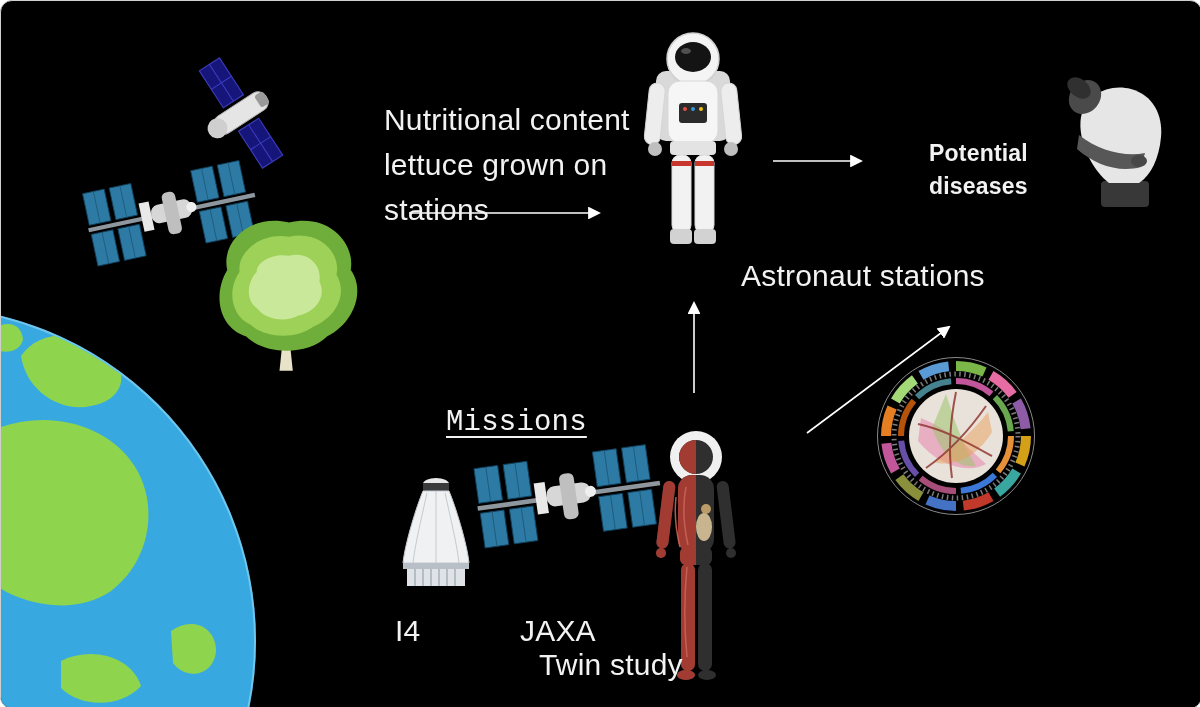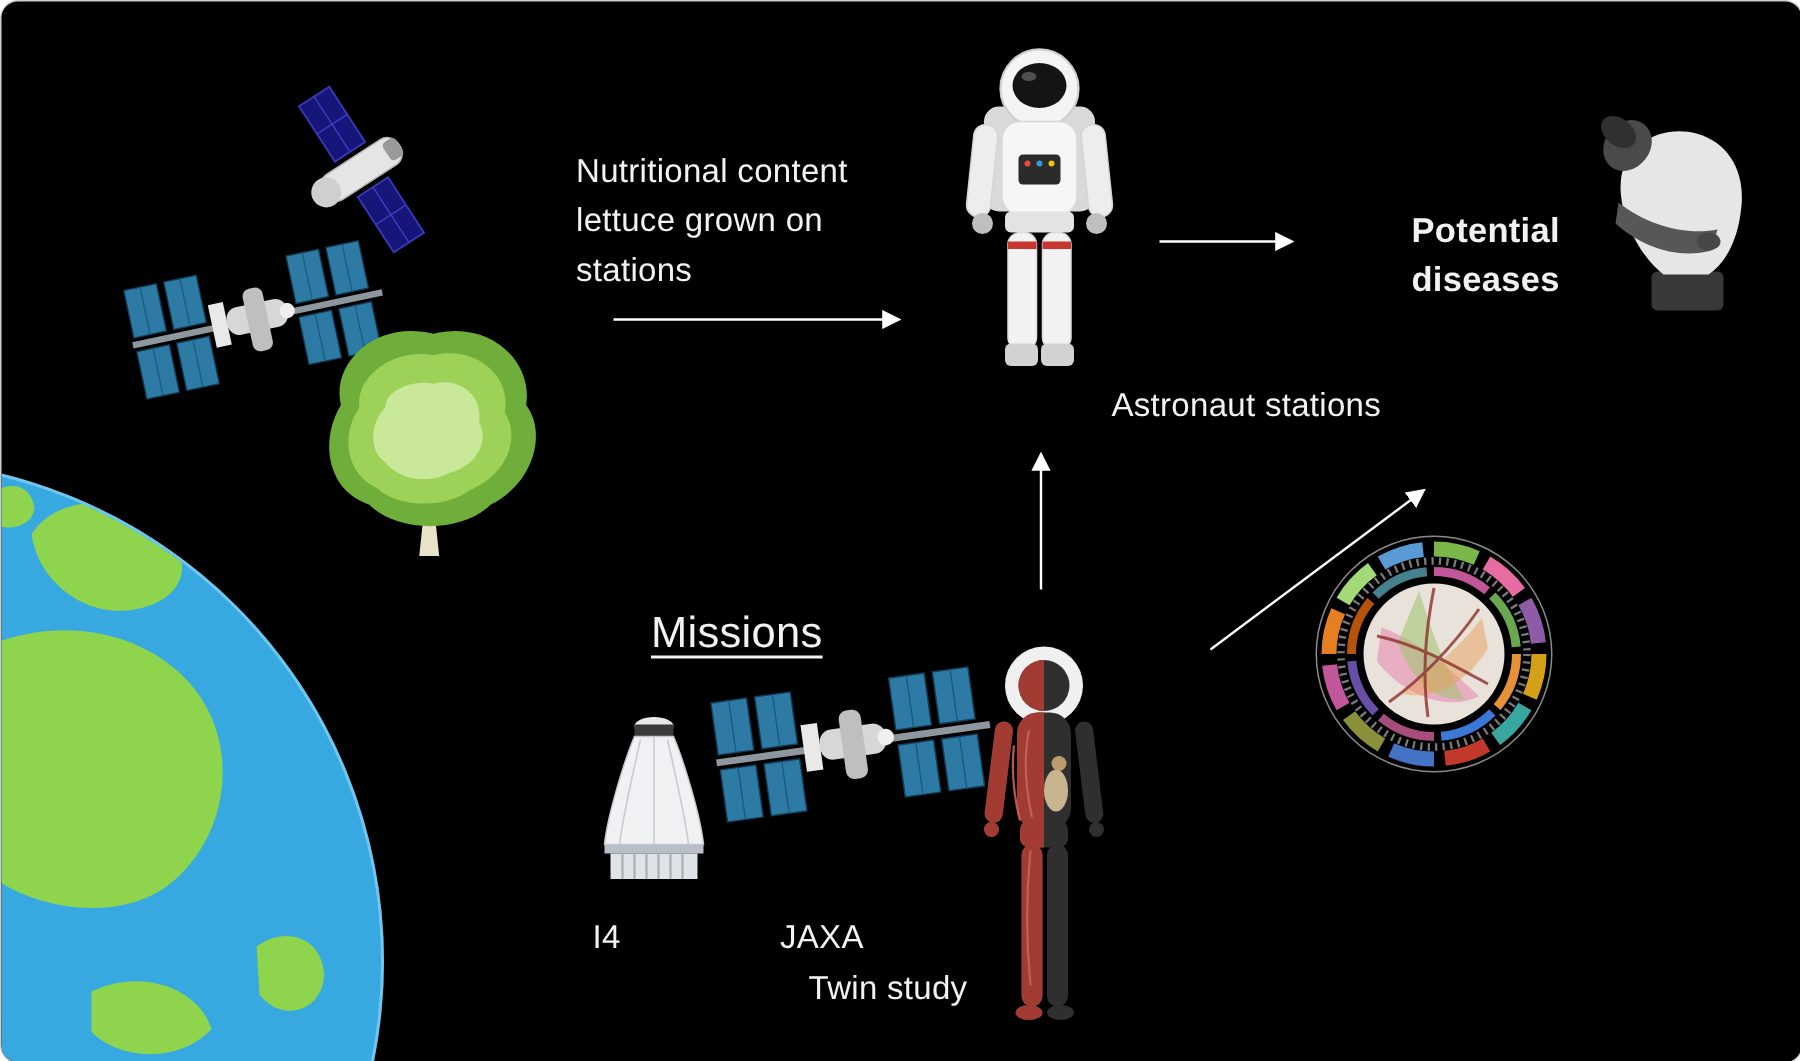--- a/index.html
+++ b/index.html
@@ -10,21 +10,21 @@
     border-radius:12px;
     border:1px solid #cfcfcf;
     overflow:hidden;
     margin:0 auto;
     font-family:"Liberation Sans", sans-serif;
   }
   .artwork{position:absolute;left:0;top:0;width:1200px;height:707px;}
   .lbl{
     position:absolute;
     color:#f2f2f2;
-    font-size:22px;
+    font-size:30px;
     line-height:1.5;
     white-space:pre-line;
     letter-spacing:.2px;
   }
   .lbl.bold{font-weight:700;font-size:23px;line-height:1.45;}
   .lbl.missions{
     font-size:29px;
     text-decoration:underline;
     text-underline-offset:6px;
     text-decoration-thickness:1.5px;
@@ -258,24 +258,24 @@
       <line x1="806" y1="432" x2="948" y2="326" marker-end="url(#ah)"></line>
     </g>
   </svg>
 
   <div class="lbl" style="left:383px; top:96px;">Nutritional content
 lettuce grown on
 stations</div>
 
   <div class="lbl" style="left:740px; top:252px;">Astronaut stations</div>
 
-  <div class="lbl bold" style="left:928px; top:136px;margin-left:12px;">Potential
+  <div class="lbl bold" style="left:928px; top:136px;">Potential
 diseases</div>
 
-  <div class="lbl missions" style="left:433px; top:400px;">Missions</div>
+  <div class="lbl missions" style="left:445px; top:400px;font-family:Liberation Mono, monospace;">Missions</div>
 
   <div class="lbl" style="left:394px; top:607px;">I4</div>
 
   <div class="lbl" style="left:519px; top:607px;">JAXA</div>
 
   <div class="lbl" style="left:538px; top:641px;">Twin study</div>
 
 </div>
 
 </body></html>

